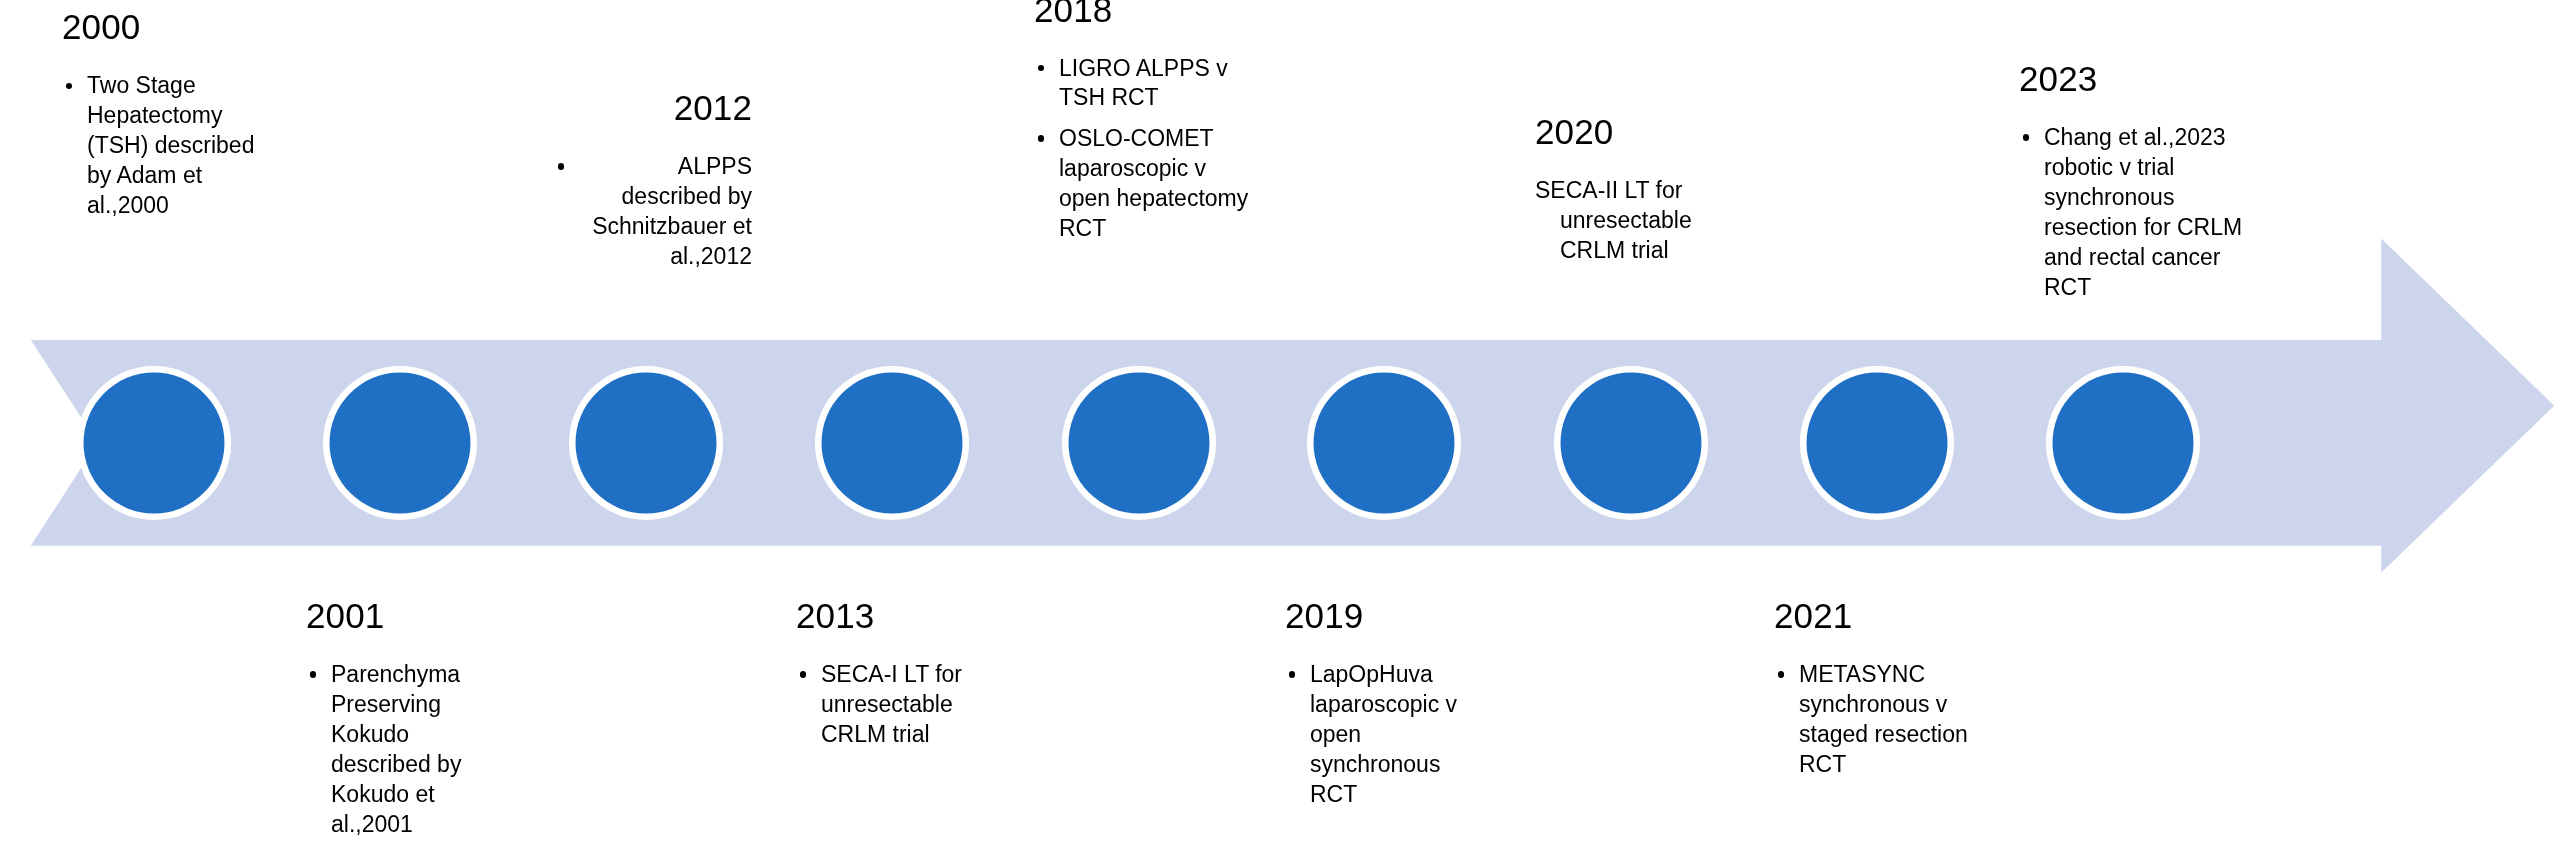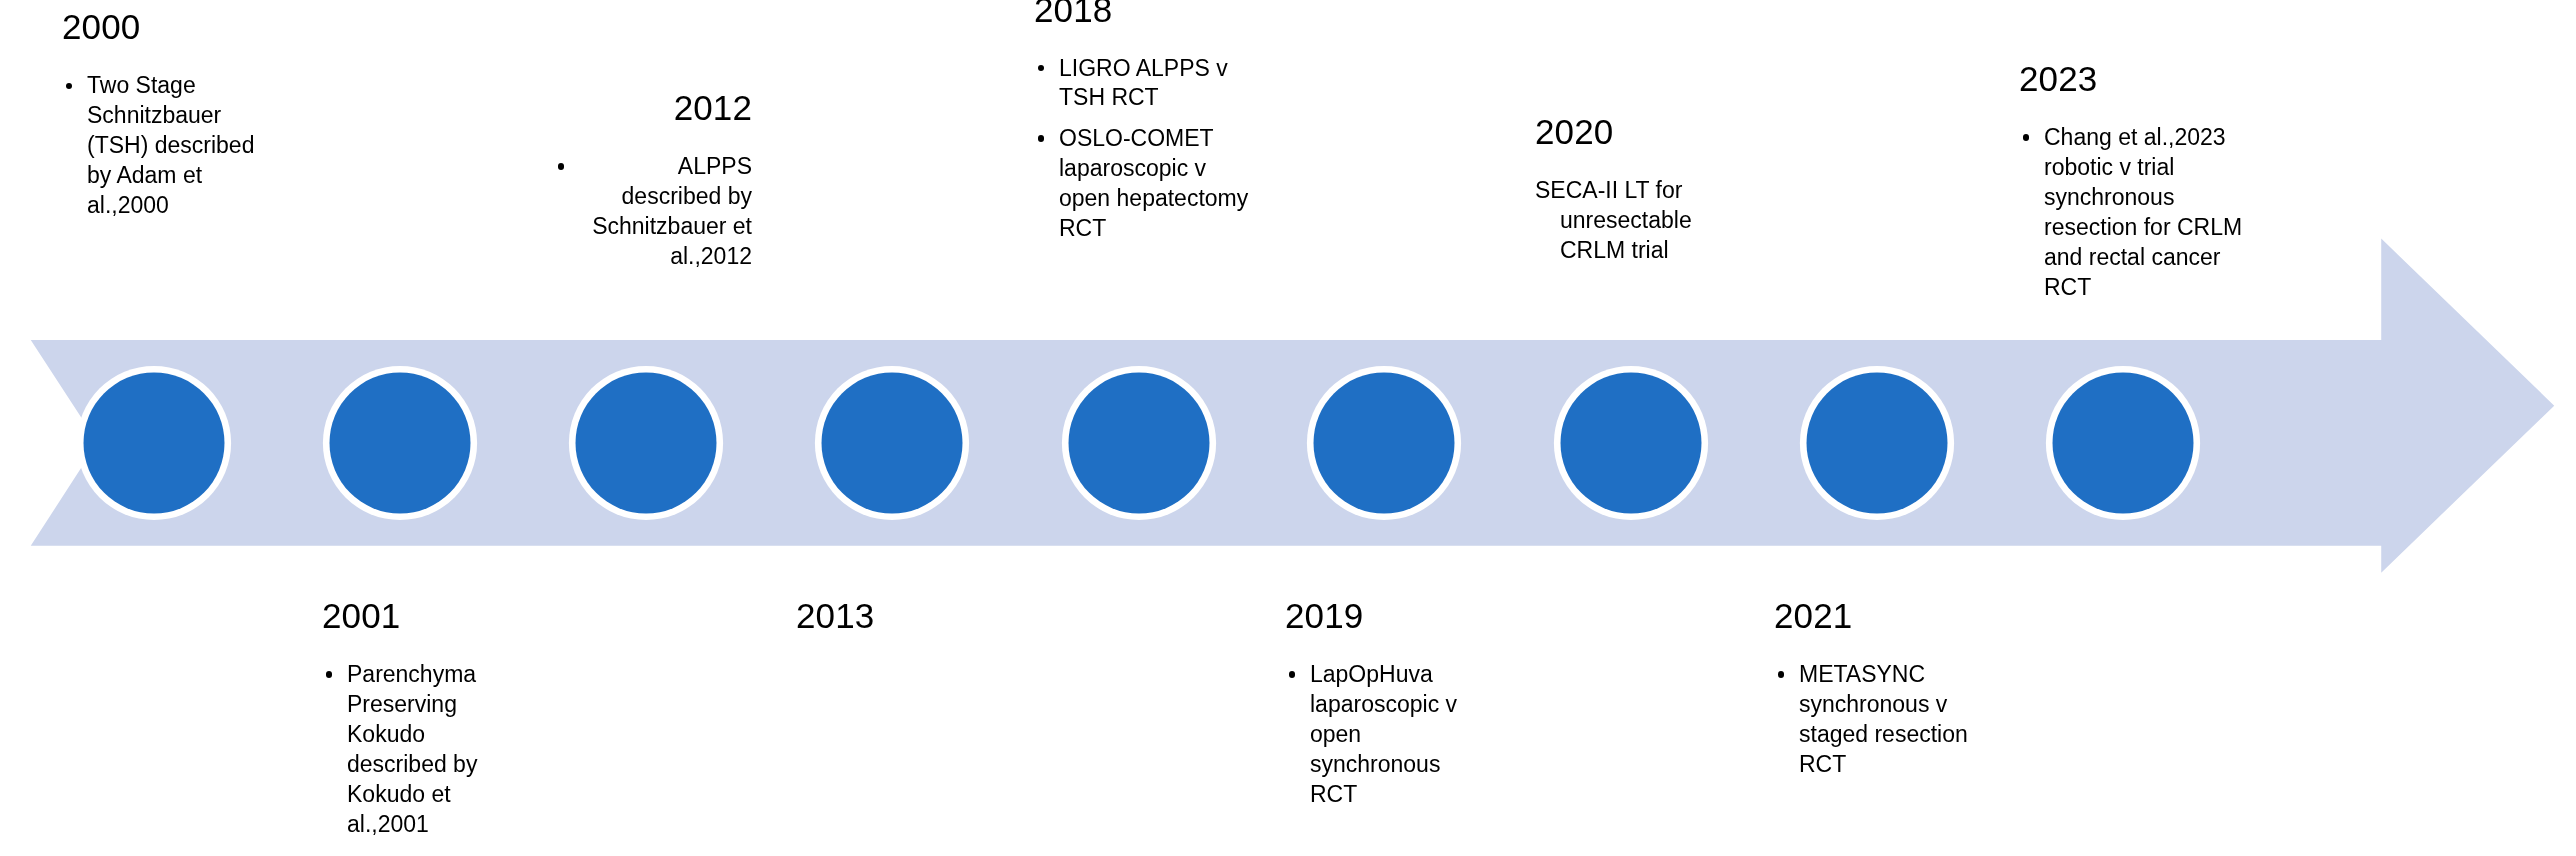--- a/index.html
+++ b/index.html
@@ -96,37 +96,40 @@
       <div class="milestone-node" style="left: 1364px; top: 443px; background: rgb(31, 111, 196); box-shadow: rgb(255, 255, 255) 0px 0px 0px 6.6px;"></div>
       <div class="milestone-node" style="left: 1611px; top: 443px; background: rgb(31, 111, 196); box-shadow: rgb(255, 255, 255) 0px 0px 0px 6.6px;"></div>
       <div class="milestone-node" style="left: 1857px; top: 443px; background: rgb(31, 111, 196); box-shadow: rgb(255, 255, 255) 0px 0px 0px 6.6px;"></div>
       <div class="milestone-node" style="left: 2103px; top: 443px; background: rgb(31, 111, 196); box-shadow: rgb(255, 255, 255) 0px 0px 0px 6.6px;"></div>
     </div>
 
   <div id="blocks-layer">
       <div class="event-block" style="left: 42px; top: 8.4px; width: 198px;">
         <div class="event-year">2000</div>
         <ul class="event-list">
-          <li class="event-item"><span class="bullet-dot"></span><span>Two Stage Schnitzbauer (TSH) described by Adam et al.,2000</span></li>
+          <li class="event-item"><span class="bullet-dot"></span><span>Two Stage Hepatectomy (TSH) described by Adam et al.,2000</span></li>
         </ul>
       </div>
-      <div class="event-block" style="left: 302px; top: 597px; width: 198px;">
+      <div class="event-block" style="left: 286px; top: 597px; width: 198px;">
         <div class="event-year">2001</div>
         <ul class="event-list">
           <li class="event-item"><span class="bullet-dot"></span><span>Parenchyma Preserving Kokudo described by Kokudo et al.,2001</span></li>
         </ul>
       </div>
       <div class="event-block" style="left: 534px; top: 89px; width: 198px; text-align: right;">
         <div class="event-year">2012</div>
         <ul class="event-list">
           <li class="event-item"><span class="bullet-dot"></span><span>ALPPS described by Schnitzbauer et al.,2012</span></li>
         </ul>
       </div>
       <div class="event-block" style="left: 776px; top: 597px; width: 198px;">
         <div class="event-year">2013</div>
+        <ul class="event-list">
+          <li class="event-item"><span class="bullet-dot"></span><span>SECA-I LT for unresectable CRLM trial</span></li>
+        </ul>
       </div>
       <div class="event-block" style="left: 1014px; top: -9.5px; width: 215px;">
         <div class="event-year">2018</div>
         <ul class="event-list">
           <li class="event-item"><span class="bullet-dot"></span><span>LIGRO ALPPS v TSH RCT</span></li>
           <li class="event-item"><span class="bullet-dot"></span><span>OSLO-COMET laparoscopic v open hepatectomy RCT</span></li>
         </ul>
       </div>
       <div class="event-block" style="left: 1265px; top: 597px; width: 198px;">
         <div class="event-year">2019</div>

